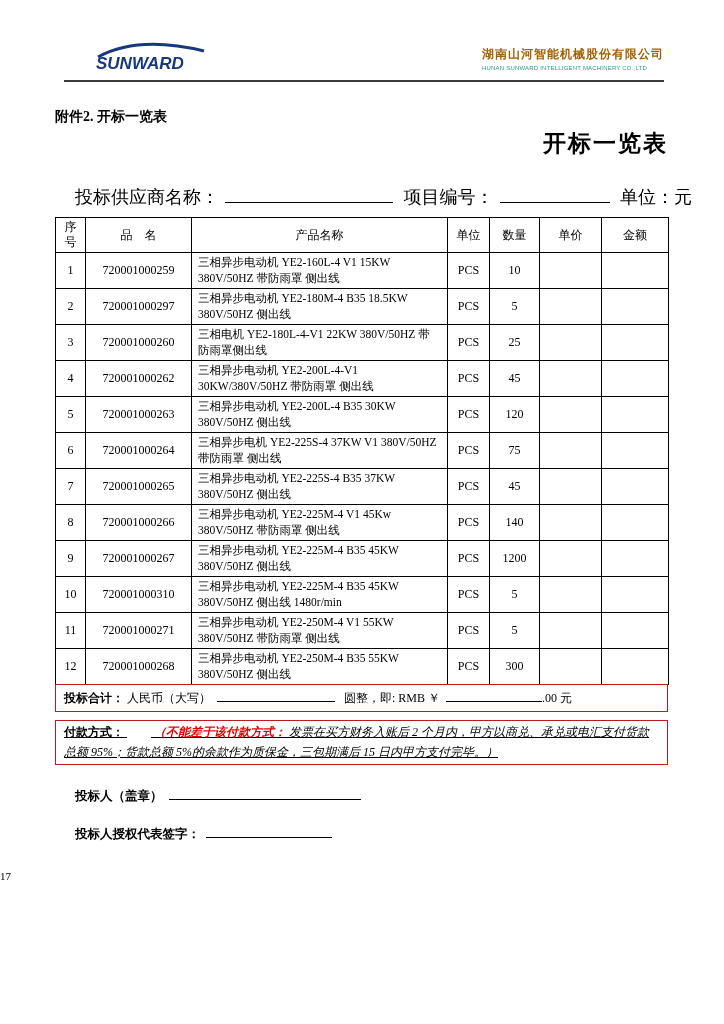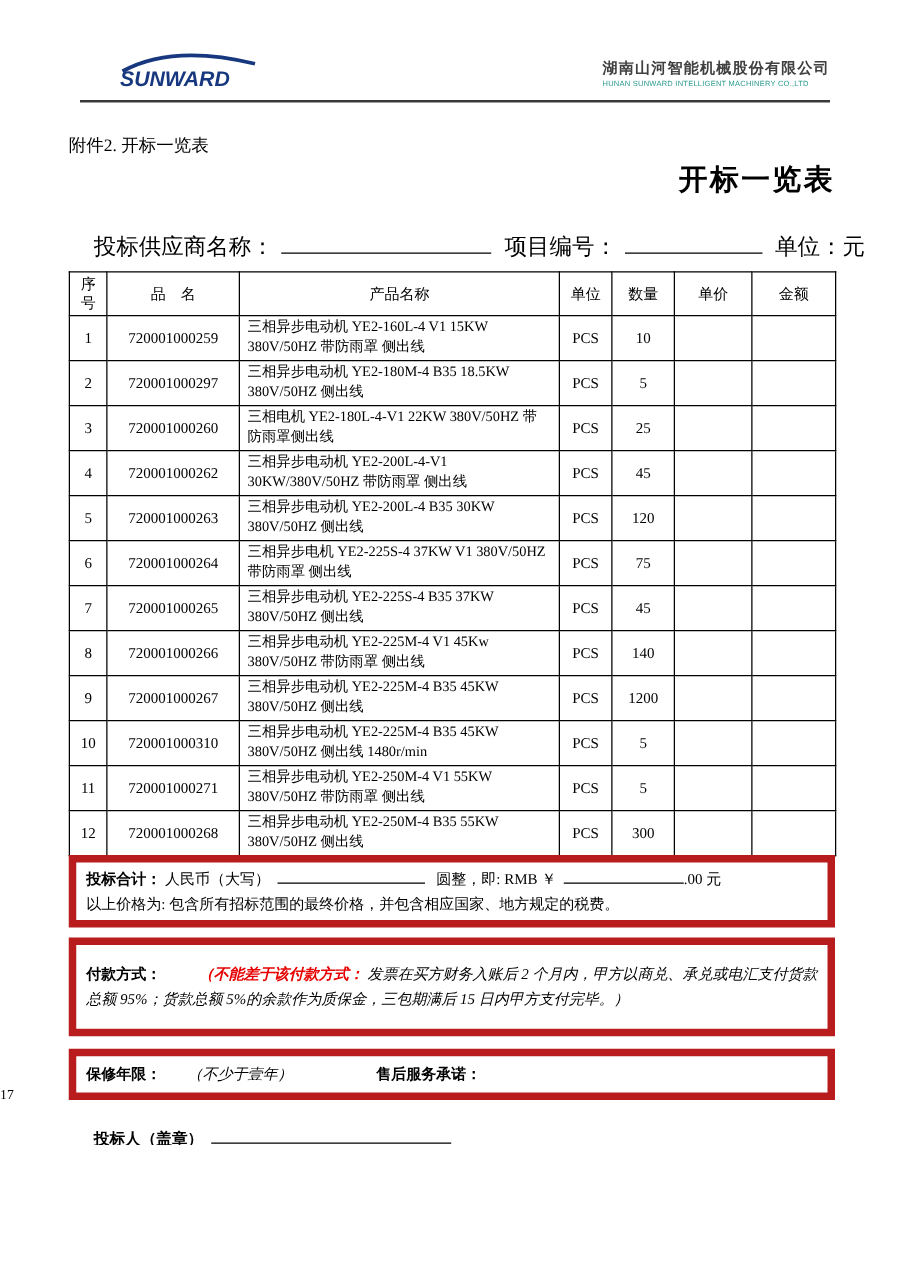--- a/index.html
+++ b/index.html
@@ -9,51 +9,51 @@
     font-family:"Liberation Serif", serif;
     color:#000;
   }
   .page { position:relative; width:724px; height:916px; background:#fff; overflow:hidden; }
 
   
   .header { position:absolute; top:42px; left:94px; right:60px;
             display:flex; justify-content:space-between; align-items:center; }
   .logo { display:flex; align-items:center; }
   .company { text-align:left; }
-  .company-cn { color:#404040; font-weight:bold; font-size:12px; letter-spacing:1px;
+  .company-cn { color:#a16207; font-weight:bold; font-size:12px; letter-spacing:1px;
                 font-family:"Liberation Sans", sans-serif; }
   .company-en { color:#2a9a8f; font-size:6px; letter-spacing:0.2px; margin-top:2px;
                 font-family:"Liberation Sans", sans-serif; }
   .header-rule { position:absolute; top:80px; left:64px; right:60px;
                  border-top:2px solid #3a3a3a; }
 
   
   .content { position:absolute; top:102px; left:55px; width:613px; }
-  .attachment-title { font-size:14px; font-weight:normal; margin-top:6px; }
+  .attachment-title { font-size:14px; font-weight:bold; margin-top:6px; }
   .main-title { text-align:right; font-size:23px; font-weight:bold;
                 letter-spacing:2px; margin-top:2px; }
 
   .form-line { margin-top:26px; font-size:18px; white-space:nowrap; padding-left:20px; }
   .blank { display:inline-block; border-bottom:1px solid #000; height:13px;
            vertical-align:baseline; margin:0 6px; }
 
   
   table { border-collapse:collapse; width:100%; margin-top:8px; table-layout:fixed;border-radius:30px; }
   th, td { border:1px solid #000; font-size:12px; text-align:center;
            padding:2px 4px; vertical-align:middle; }
   th { font-weight:normal; height:32px; line-height:1.25; }
   td { height:36px; }
   td.cell-product { text-align:left; font-size:11.5px; line-height:1.35; padding:2px 6px; }
 
   
-  .box { border:6px solid #b91c1c; font-size:12px; padding:4px 8px; }
+  .box { border:1px solid #b91c1c; font-size:12px; padding:4px 8px; }
   .box.totals { margin-top:-1px; }
   .totals-line1 { white-space:nowrap; }
   .totals-line2 { margin-top:3px; }
-  .box.payment { margin-top:8px; line-height:1.6; padding:14px 8px; }
+  .box.payment { margin-top:8px; line-height:1.6; padding:2px 8px;text-decoration:underline; }
   .box.warranty { margin-top:10px; padding:6px 8px; }
 
   .bold { font-weight:bold; }
   .italic { font-style:italic; }
   .red-italic { color:#e60000; font-style:italic; font-weight:bold; }
 
   .signature { margin-top:22px; padding-left:20px; font-size:12.5px; }
   .sig-line + .sig-line { margin-top:20px; }
 
   .page-number { position:absolute; bottom:34px; left:0; width:100%;
@@ -222,35 +222,29 @@
         </tr>
         </tbody>
     </table>
 
     <div class="box totals">
       <div class="totals-line1">
         <span class="bold">投标合计：</span>
         <span>人民币（大写）</span><span class="blank" style="width:118px"></span>
         <span>圆整，即: RMB ￥</span><span class="blank" style="width:96px; margin-right:0"></span><span>.00 元</span>
       </div>
-      <div class="totals-line2">以上价格为: 包含所有招标范围的最终价格，并包含相应国家、地方规定的税费。</div>
     </div>
 
     <div class="box payment">
       <span class="bold">付款方式：</span>
       <span style="display:inline-block; width:24px"></span>
       <span class="red-italic">（不能差于该付款方式：</span>
       <span class="italic">发票在买方财务入账后 2 个月内，甲方以商兑、承兑或电汇支付货款总额 95%；货款总额 5%的余款作为质保金，三包期满后 15 日内甲方支付完毕。）</span>
     </div>
 
-    <div class="box warranty">
-      <span class="bold">保修年限：</span>
-      <span class="italic" style="margin-left:18px">（不少于壹年）</span>
-      <span class="bold" style="margin-left:64px">售后服务承诺：</span>
-    </div>
 
     <div class="signature">
       <div class="sig-line">
         <span class="bold">投标人（盖章）</span><span class="blank" style="width:192px"></span>
       </div>
       <div class="sig-line">
         <span class="bold">投标人授权代表签字：</span><span class="blank" style="width:126px"></span>
       </div>
     </div>
 

